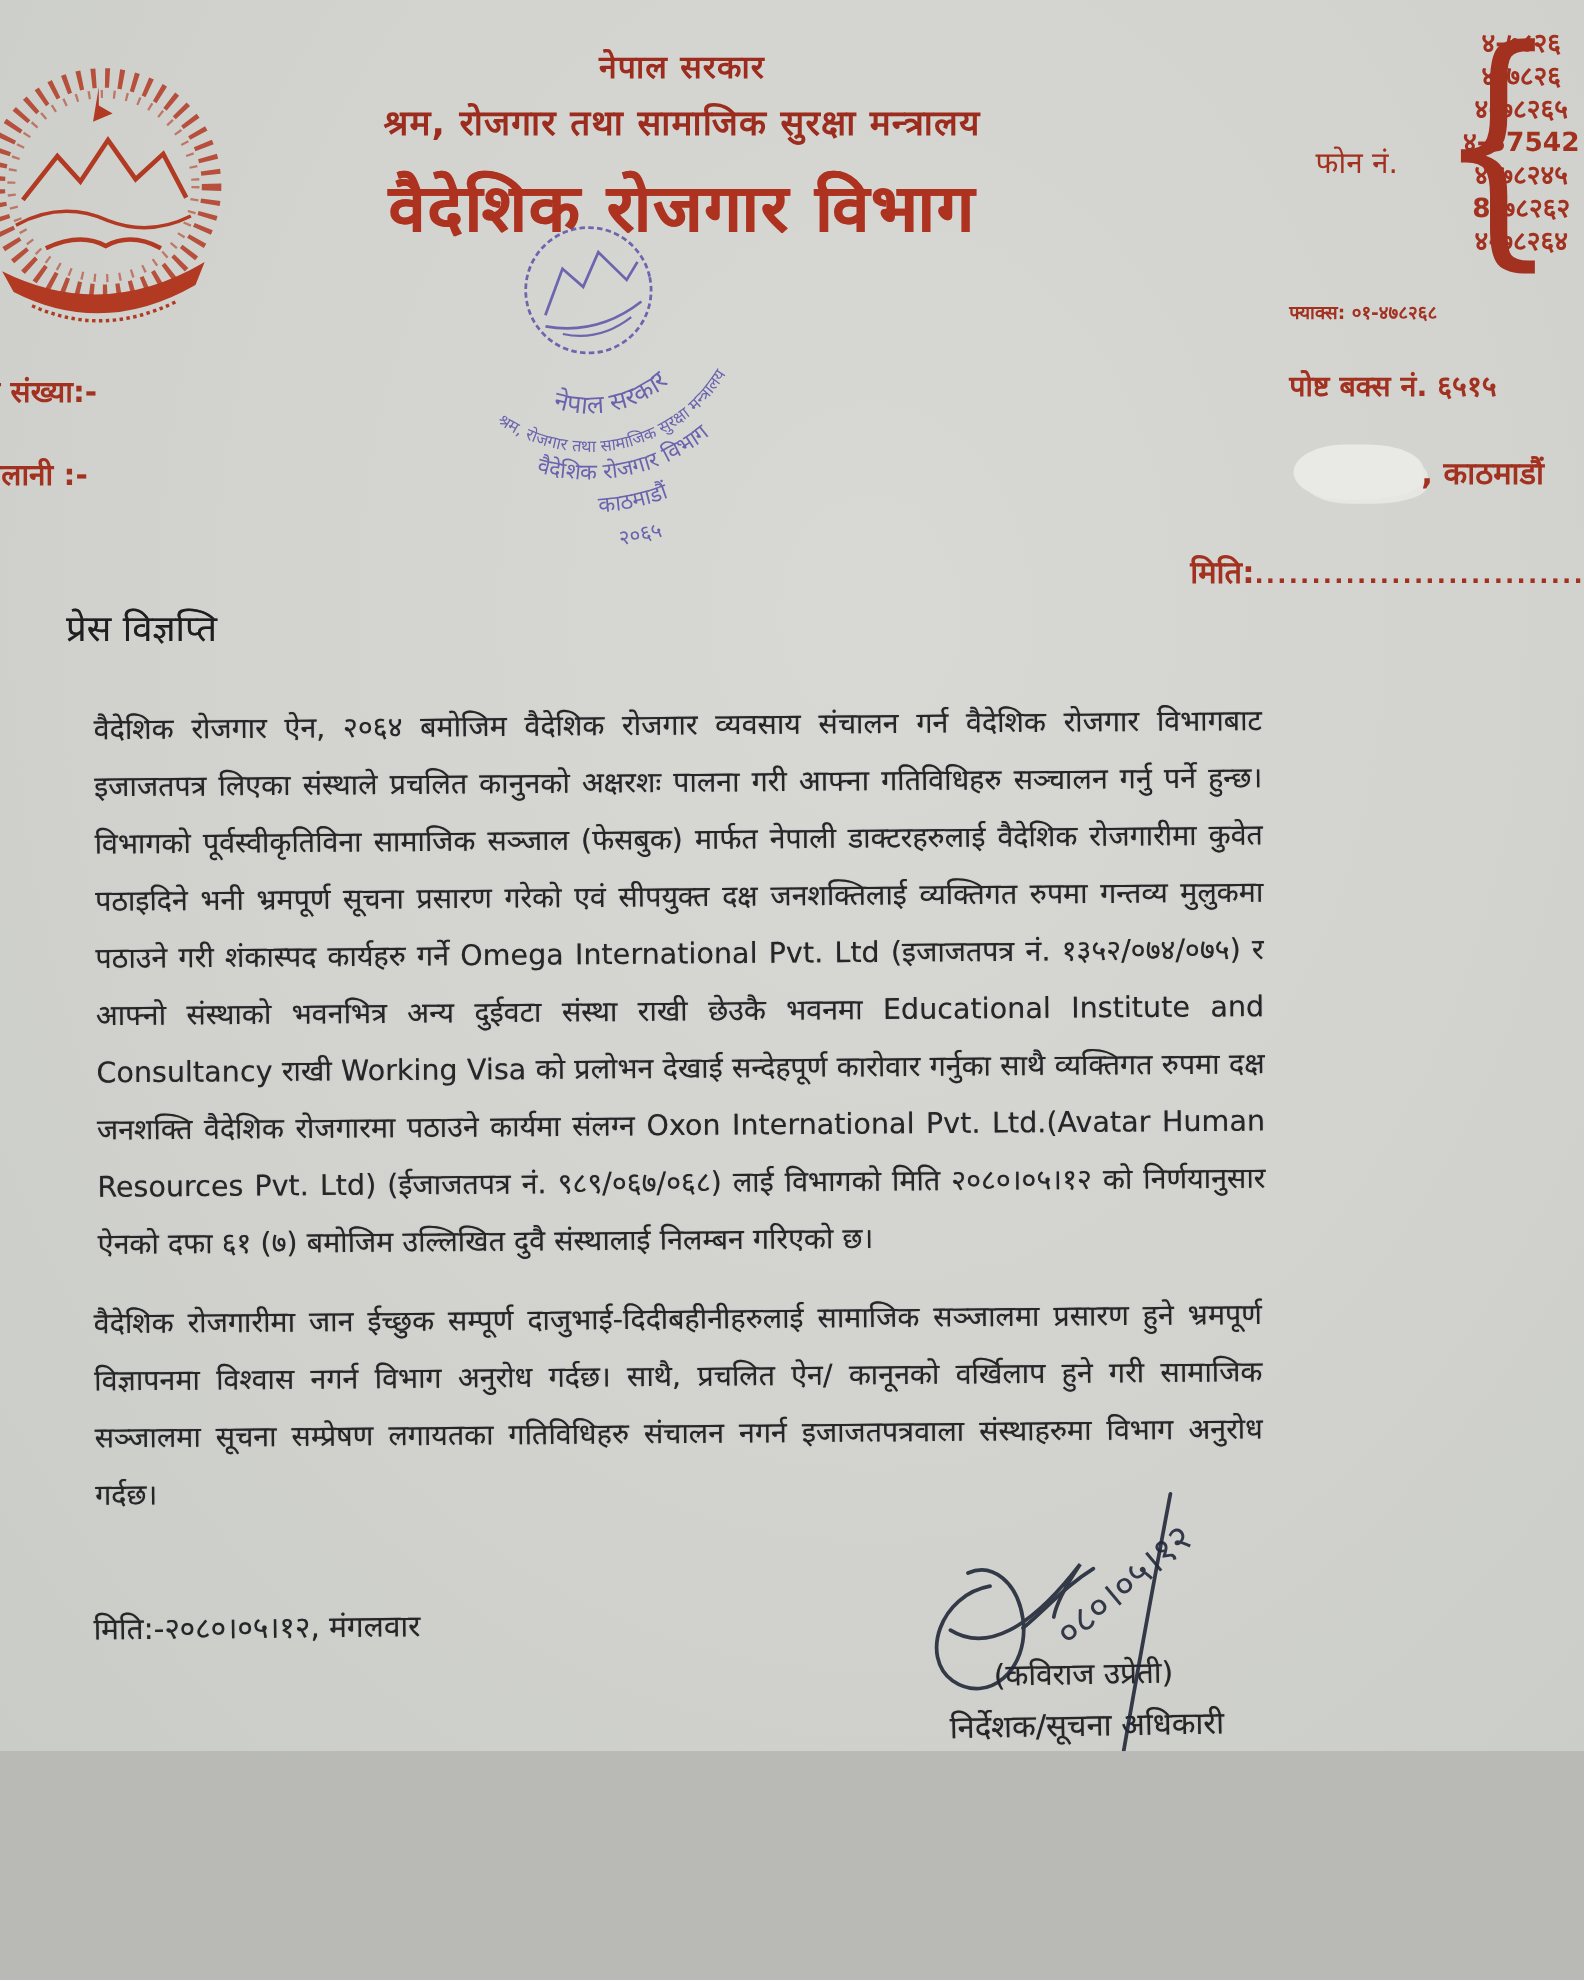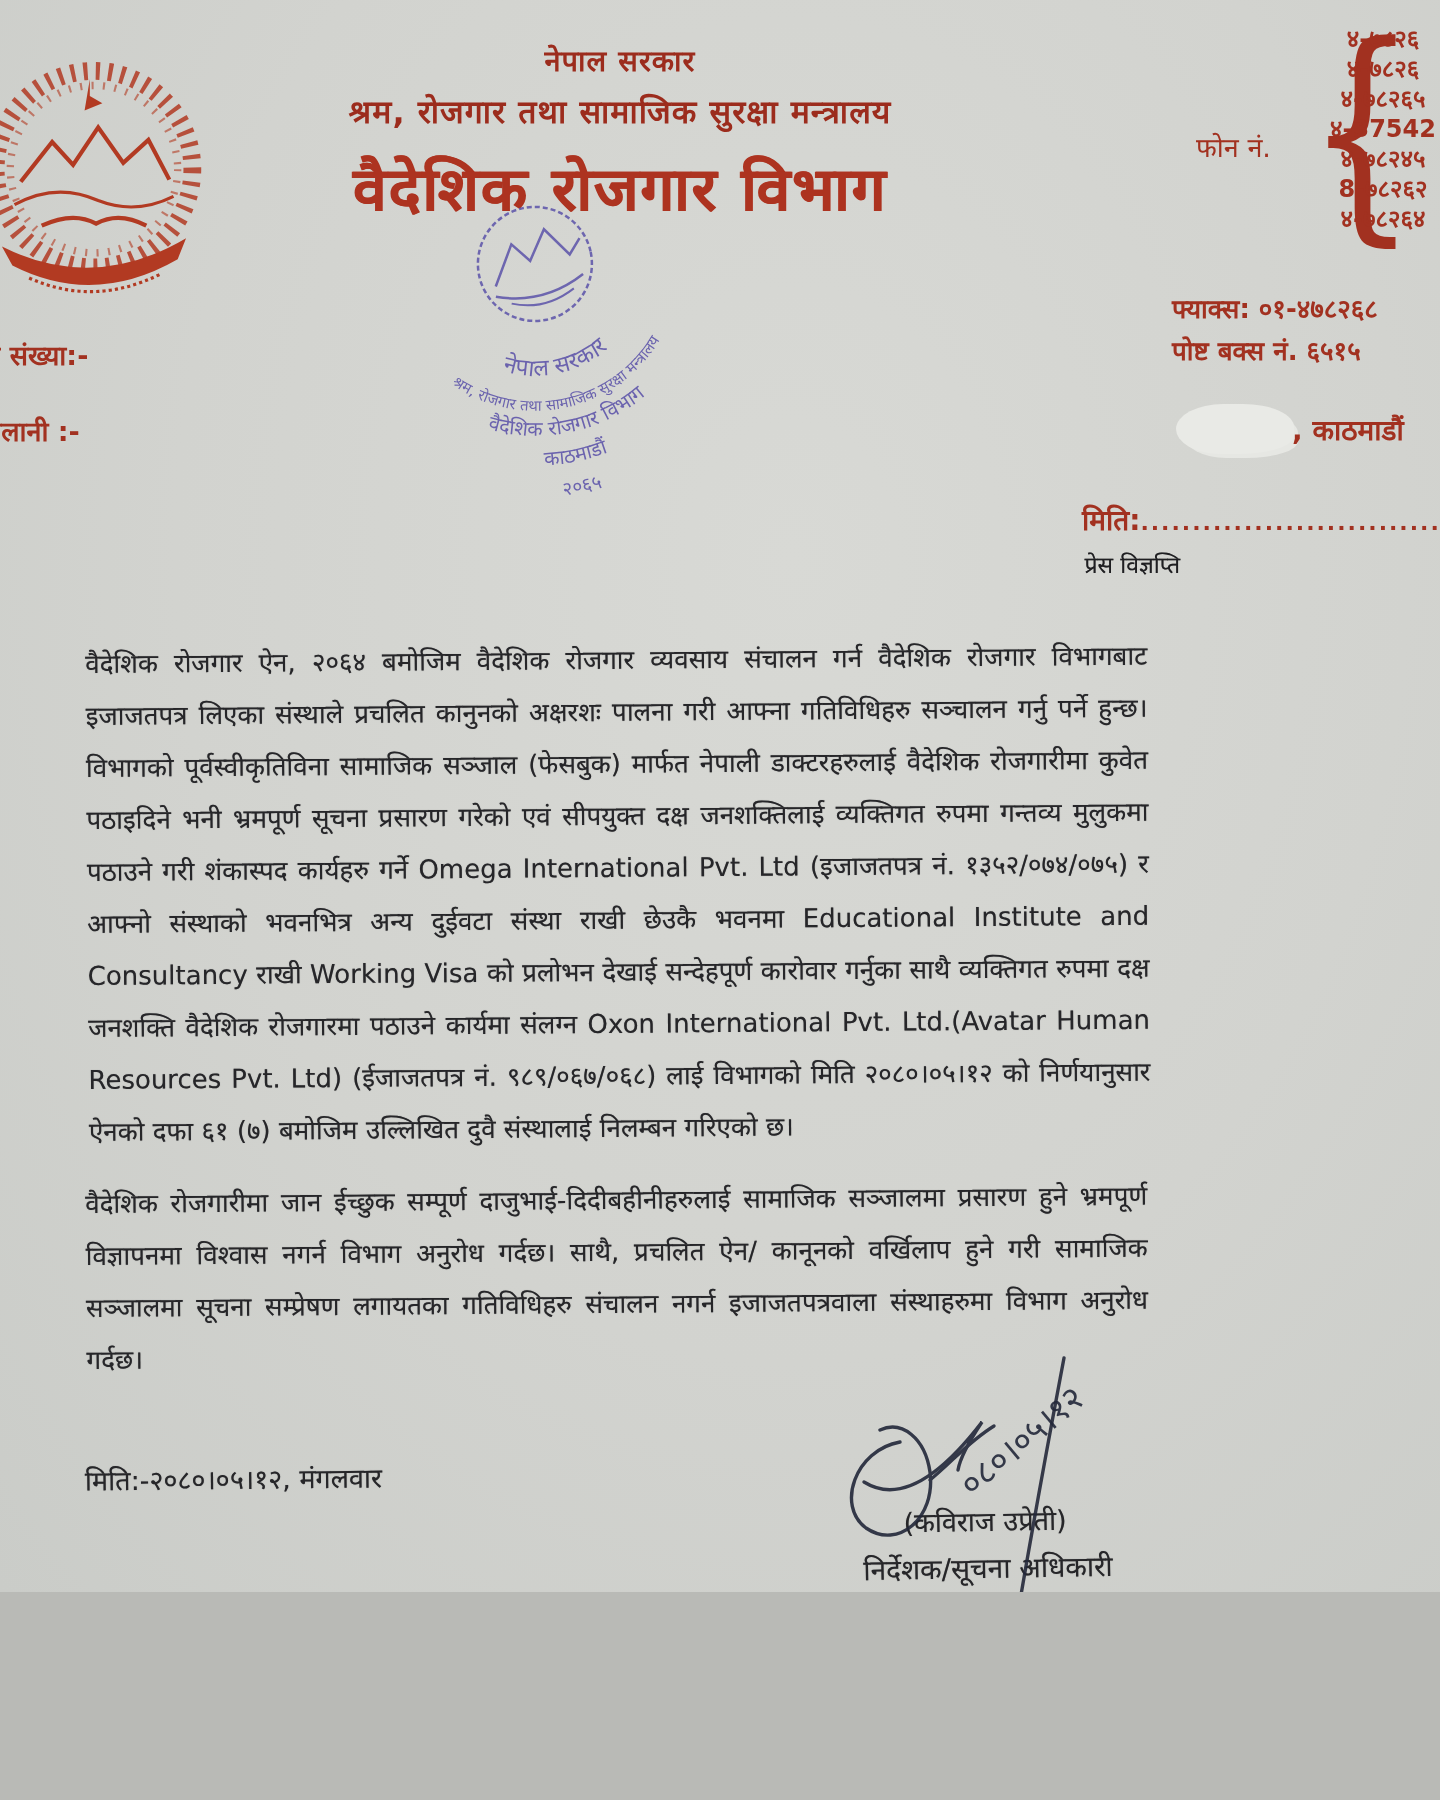--- a/index.html
+++ b/index.html
@@ -13,35 +13,35 @@
   .hdr-center{left:60px;top:40px;width:1120px;text-align:center;}
   .gov-line{font-size:29px;font-weight:bold;color:#9c2c1d;letter-spacing:1px;}
   .ministry-line{margin-top:10px;font-size:32px;font-weight:bold;color:#9c2c1d;letter-spacing:1px;}
   .dept-line{margin-top:14px;font-size:60px;font-weight:bold;color:#ad3320;letter-spacing:2px;
              text-shadow:1px 0 0 #ad3320;}
   
   .phone-label{left:1196px;top:128px;font-size:27px;font-weight:normal;color:#a23120;}
   .phone-brace{left:1288px;top:22px;font-size:232px;line-height:218px;color:#a23120;
                font-family:"DejaVu Serif",serif;transform:scaleX(.75);}
   .phone-list{left:1330px;top:24px;font-size:24px;font-weight:bold;color:#a23120;line-height:30px;white-space:nowrap;text-align:center;}
-  .fax-line{left:1172px;top:290px;font-size:26px;font-weight:bold;color:#a23120;white-space:nowrap;}
+  .fax-line{left:1172px;top:272px;font-size:17px;font-weight:bold;color:#a23120;white-space:nowrap;}
   .postbox-line{left:1172px;top:332px;font-size:26px;font-weight:bold;color:#a23120;white-space:nowrap;}
   .city-line{left:1292px;top:410px;font-size:28px;font-weight:bold;color:#a23120;white-space:nowrap;}
   .whiteout{left:1176px;top:404px;width:118px;height:50px;background:#e9eae6;
             border-radius:48% 52% 55% 45%/60% 55% 45% 60%;box-shadow:6px 6px 0 -2px #e6e7e3;}
   .miti-line{left:1082px;top:500px;font-size:28px;font-weight:bold;color:#a23120;white-space:nowrap;}
   .miti-dots{font-size:22px;letter-spacing:2px;font-weight:bold;color:#a23120;}
   
   .letterno{left:-30px;top:336px;font-size:27px;font-weight:bold;color:#a23120;white-space:nowrap;}
   .chalani{left:-16px;top:412px;font-size:27px;font-weight:bold;color:#a23120;white-space:nowrap;}
   
   .emblem{left:-32px;top:52px;}
   .stamp{left:388px;top:192px;transform:rotate(-12deg);opacity:.92;}
   
-  .doc-title{left:60px;top:548px;width:1120px;text-align:right;font-size:23px;color:#1f1f22;
+  .doc-title{left:60px;top:548px;width:1120px;text-align:left;font-size:33px;color:#1f1f22;
              text-shadow:0 0 .6px rgba(30,30,30,.6);}
   .para{left:85px;width:1062px;font-size:26px;line-height:52px;color:#262629;text-align:justify;
         text-shadow:0 0 .7px rgba(35,35,40,.5);transform:rotate(-.45deg);transform-origin:left top;}
   .para1{top:638px;}
   .para2{top:1178px;}
   .foot-date{left:85px;top:1460px;font-size:27px;color:#262629;text-shadow:0 0 .7px rgba(35,35,40,.5);
              transform:rotate(-.6deg);}
   .sig-name{left:840px;top:1502px;width:290px;text-align:center;font-size:27px;color:#262629;
             text-shadow:0 0 .7px rgba(35,35,40,.5);transform:rotate(-1deg);}
   .sig-title{left:808px;top:1548px;width:360px;text-align:center;font-size:28px;color:#262629;

